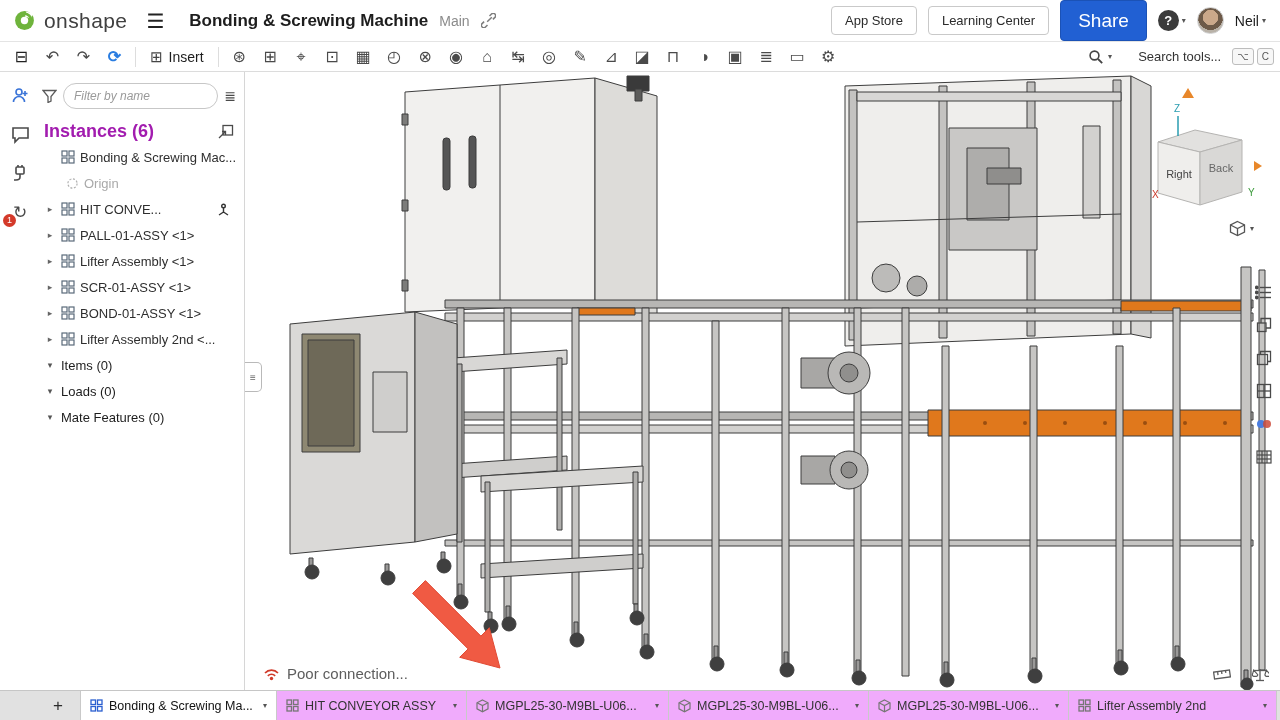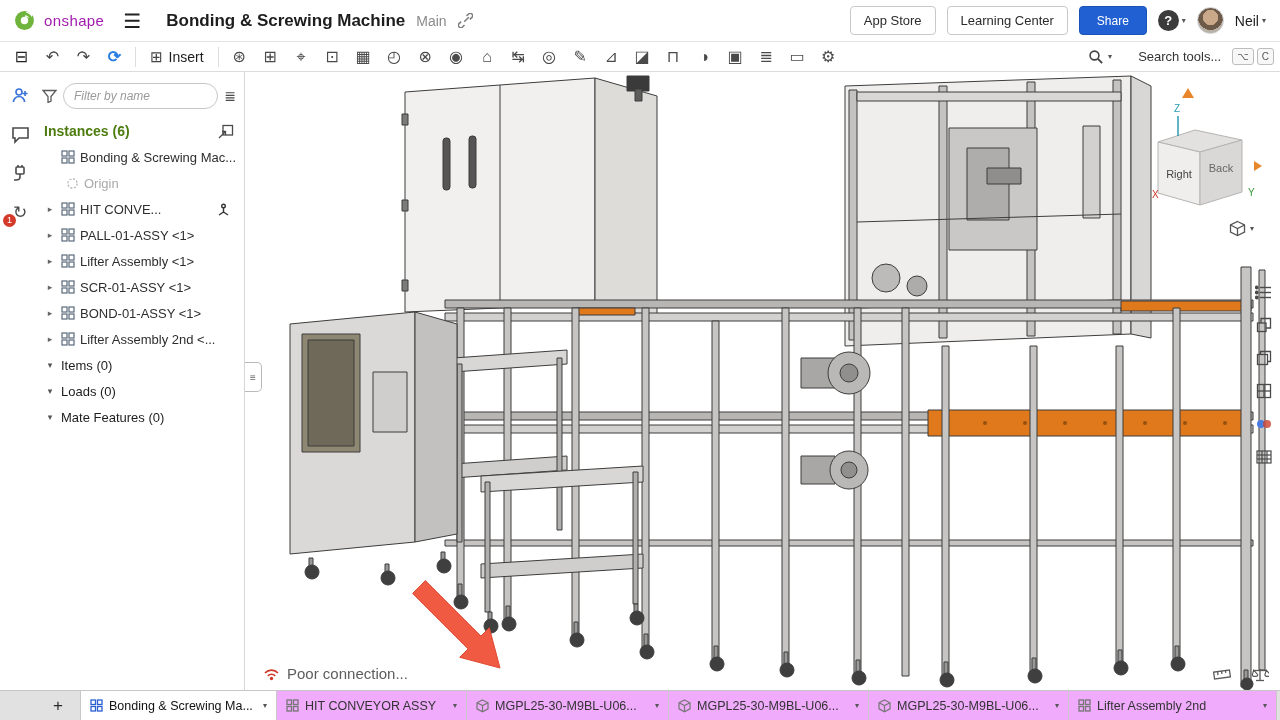--- a/index.html
+++ b/index.html
@@ -4,30 +4,30 @@
 <style>
   *{box-sizing:border-box;margin:0;padding:0}
   html,body{width:1280px;height:720px;overflow:hidden;background:#fff;
     font-family:"Liberation Sans",sans-serif;-webkit-font-smoothing:antialiased}
   .app{display:flex;flex-direction:column;width:1280px;height:720px}
 
   
   .topbar{height:42px;flex:0 0 42px;display:flex;align-items:center;justify-content:space-between;
     padding:0 14px;background:#fff;border-bottom:1px solid #e4e4e4}
   .tb-left{display:flex;align-items:center;gap:9px}
-  .logo-text{font-size:15px;color:#a21caf;letter-spacing:.4px}
+  .logo-text{font-size:21px;color:#404040;letter-spacing:.4px}
   .hamburger{font-size:20px;color:#222;margin-left:10px;cursor:pointer;line-height:1}
   .doc-title{font-size:17px;font-weight:bold;color:#1d1d1d;margin-left:16px;white-space:nowrap}
   .workspace{font-size:14px;color:#8b8b8b;margin-left:2px}
   .link-ic{margin-left:2px;display:inline-flex}
   .tb-right{display:flex;align-items:center;gap:11px}
   .tb-btn{height:29px;padding:0 13px;background:#fff;border:1px solid #c9c9c9;border-radius:4px;
     font-size:13px;color:#2b2b2b;font-family:inherit;cursor:pointer;white-space:nowrap}
-  .share-btn{height:29px;padding:0 17px;background:#2160d3;border:1px solid #1b52b6;border-radius:4px;
-    color:#fff;font-size:12px;font-family:inherit;cursor:pointer}
+  .share-btn{height:41px;padding:0 17px;background:#2160d3;border:1px solid #1b52b6;border-radius:4px;
+    color:#fff;font-size:19px;font-family:inherit;cursor:pointer}
   .help-wrap,.user-wrap{display:inline-flex;align-items:center;gap:3px;cursor:pointer}
   .help-badge{width:21px;height:21px;border-radius:50%;background:#3b3b3b;color:#fff;
     display:inline-flex;align-items:center;justify-content:center;font-size:13px;font-weight:bold}
   .caret{font-size:8px;color:#555}
   .avatar{width:27px;height:27px;border-radius:50%;border:1px solid #cfcfcf;
     background:radial-gradient(circle at 50% 38%,#caa88a 0 38%,#6d5a48 39% 62%,#b9b2a8 63%);cursor:pointer}
   .user-name{font-size:14px;color:#1d1d1d}
 
   
   .toolbar{height:30px;flex:0 0 30px;display:flex;align-items:center;padding:0 6px;
@@ -56,21 +56,21 @@
   .strip-badge{position:absolute;left:-6px;bottom:-4px;min-width:13px;height:13px;border-radius:7px;
     background:#d43a2a;color:#fff;font-size:9px;line-height:13px;text-align:center;padding:0 2px}
 
   .sidebar{width:205px;flex:0 0 205px;background:#fff;border-right:1px solid #d6d6d6;
     padding-top:11px;position:relative}
   .filter-row{display:flex;align-items:center;gap:6px;padding:0 8px 9px 2px}
   .filter-input{flex:1;height:26px;border:1px solid #c7c7c7;border-radius:13px;padding:0 10px;
     font-size:12px;font-style:italic;color:#555;font-family:inherit;outline:none;min-width:0}
   .filter-input::placeholder{color:#9a9a9a}
   .hdr-row{display:flex;align-items:center;justify-content:space-between;height:26px;padding:0 10px 0 4px}
-  .hdr-label{font-size:14px;font-weight:bold;color:#4d7c0f}
+  .hdr-label{font-size:18px;font-weight:bold;color:#a21caf}
   .trow{display:flex;align-items:center;height:26px;padding-left:4px;font-size:13px;color:#2e2e2e;gap:5px}
   .trow .chev{width:12px;font-size:9px;color:#666;text-align:center;cursor:pointer;flex:0 0 12px}
   .trow .noChev{width:12px;flex:0 0 12px}
   .titem-ic{display:inline-flex;flex:0 0 auto}
   .tlabel{white-space:nowrap;overflow:hidden;text-overflow:ellipsis;cursor:default}
   .trow.origin .tlabel{color:#a9a9a9}
   .trow .row-right-ic{margin-left:auto;margin-right:14px;display:inline-flex}
   .sec-row{display:flex;align-items:center;height:26px;padding-left:4px;gap:5px}
   .sec-row .chev{width:12px;font-size:9px;color:#555;text-align:center;flex:0 0 12px;cursor:pointer}
   .sec-label{font-size:13px;font-weight:normal;color:#1d1d1d}

